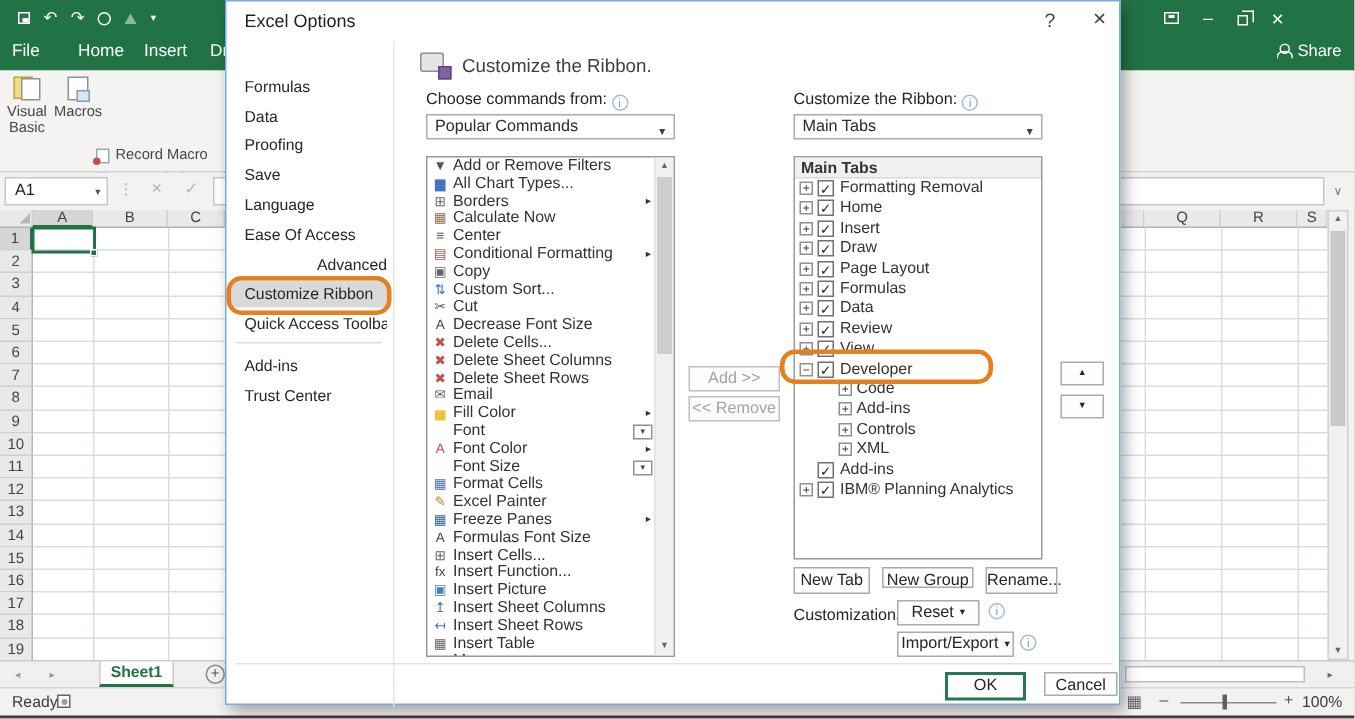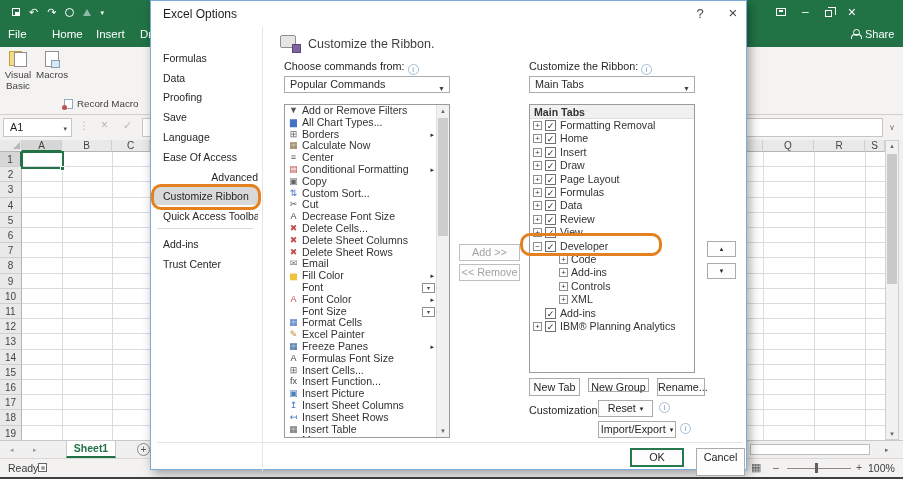--- a/index.html
+++ b/index.html
@@ -133,21 +133,21 @@
 .btn-up{left:556px;top:240px;width:29px;height:16px}
 .btn-down{left:556px;top:262px;width:29px;height:16px}
 .btn-newtab{left:378px;top:377px;width:51px;height:18px;line-height:16px}
 .btn-newgroup{left:437px;top:377px;width:61px;height:14px;line-height:16px}
 .btn-rename{left:506px;top:377px;width:48px;height:18px;line-height:16px}
 .btn-reset{left:447px;top:399px;width:55px;height:17px}
 .btn-impexp{left:447px;top:420px;width:78px;height:17px}
 .smcaret{font-size:7px;margin-left:4px;vertical-align:1px}
 .dlg-hr{position:absolute;left:6px;top:441px;width:585px;height:1px;background:#e3e3e3}
 .btn-ok{left:479px;top:447px;width:54px;height:19px;border:2px solid #26794e;line-height:14px}
-.btn-cancel{left:545px;top:447px;width:49px;height:28px;line-height:17px}
+.btn-cancel{left:545px;top:447px;width:49px;height:16px;line-height:17px}
 </style>
 </head>
 <body>
 
 <div class="screen" id="screen" style="--green: #217346; --orange: #E5801F;">
 
   <div class="titlebar">
     <div class="qat" id="qat">
         <span class="i-save"></span>
         <span class="qg">↶</span>

